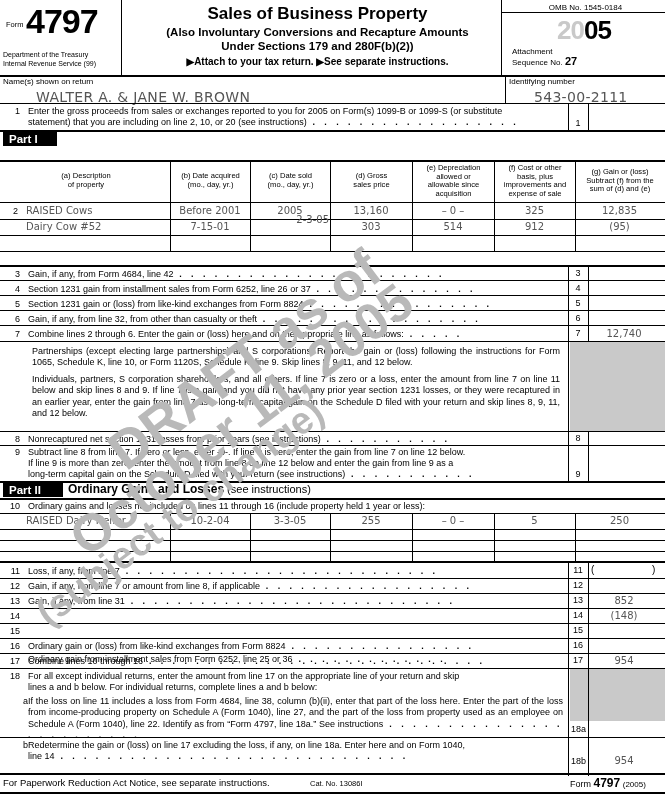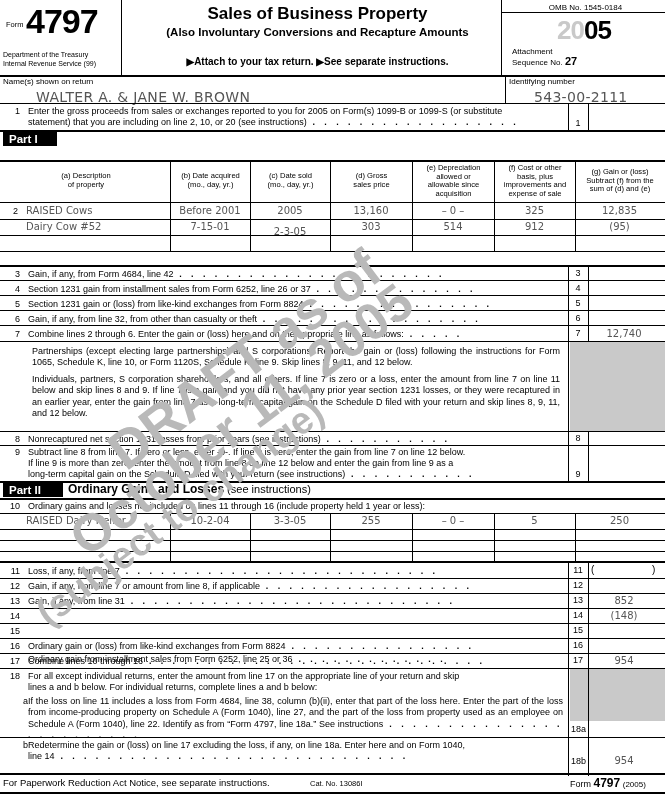--- a/index.html
+++ b/index.html
@@ -112,20 +112,21 @@
   <div class="hdr">
     <span class="form-word">Form</span>
     <span class="form-num">4797</span>
     <div class="dept">
       <span>Department of the Treasury</span><br>
       <span>Internal Revenue Service   (99)</span>
     </div>
     <div class="title-main">Sales of Business Property</div>
     <div class="title-sub">
       <span>(Also Involuntary Conversions and Recapture Amounts</span><br>
+      <span>Under Sections 179 and 280F(b)(2))</span>
     </div>
     <div class="title-attach">▶Attach to your tax return. ▶See separate instructions.</div>
 
     <div class="omb">OMB No. 1545-0184</div>
     <div class="year">
       <span class="y-grey">20</span><span class="y-blk">05</span>
     </div>
     <div class="attach-seq">
       <span>Attachment</span><br>
       <span>Sequence No.</span>
@@ -209,21 +210,21 @@
   <div class="amt" style="left:171px; top:205px; width:78px;">Before 2001</div>
   <div class="amt" style="left:251px; top:205px; width:78px;">2005</div>
   <div class="amt" style="left:331px; top:205px; width:80px;">13,160</div>
   <div class="amt" style="left:413px; top:205px; width:80px;">– 0 –</div>
   <div class="amt" style="left:495px; top:205px; width:79px;">325</div>
   <div class="amt" style="left:576px; top:205px; width:87px;">12,835</div>
   <div class="hline" style="top:219px;"></div>
 
   <div class="amt-l" style="left:26px; top:221px; width:140px;">Dairy Cow #52</div>
   <div class="amt" style="left:171px; top:221px; width:78px;">7-15-01</div>
-  <div class="amt" style="left:251px; top:226px; width:78px;">2-3-05</div>
+  <div class="amt" style="left:251px; top:214px; width:78px;text-align:right;">2-3-05</div>
   <div class="amt" style="left:331px; top:221px; width:80px;">303</div>
   <div class="amt" style="left:413px; top:221px; width:80px;">514</div>
   <div class="amt" style="left:495px; top:221px; width:79px;">912</div>
   <div class="amt" style="left:576px; top:221px; width:87px;">(95)</div>
   <div class="hline" style="top:235px;"></div>
 
   <div class="amt-l" style="left:26px; top:237px; width:140px;"></div>
   <div class="hline" style="top:251px;"></div>
 
   <div class="amt-l" style="left:26px; top:253px; width:140px;"></div>

